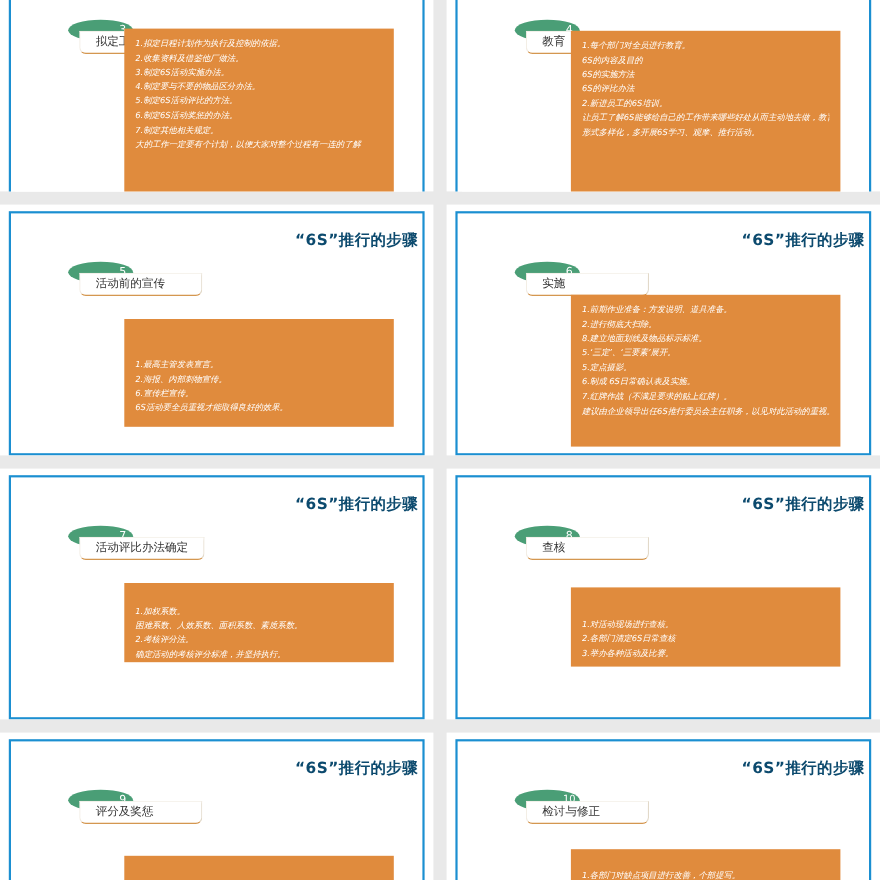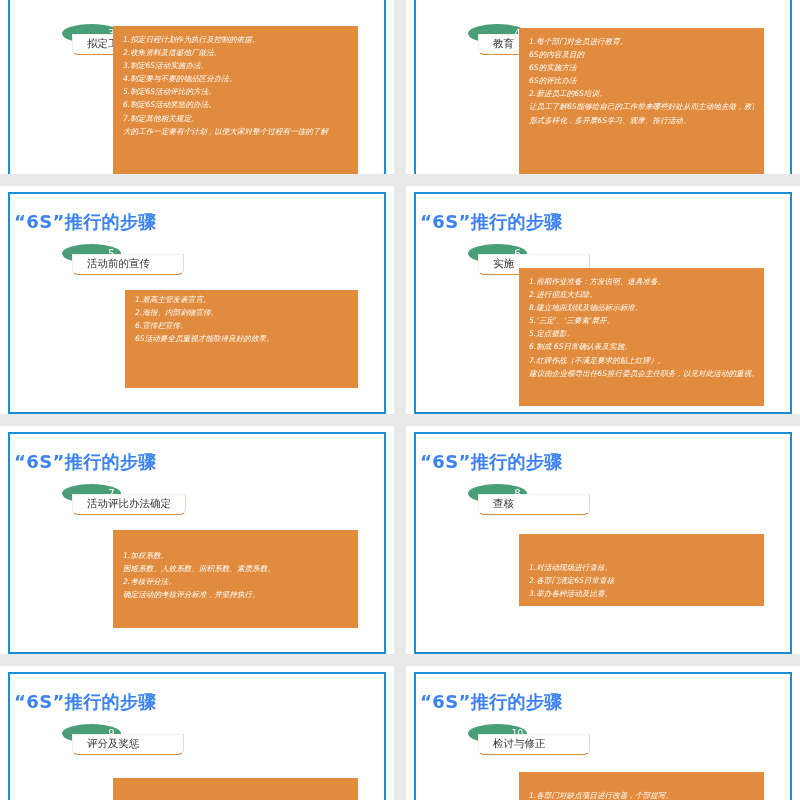--- a/index.html
+++ b/index.html
@@ -38,23 +38,23 @@
     padding:0;
     overflow:hidden;
   }
   .slide-inner{
     position:absolute;
     inset:4px;
     background:#fff;
     overflow:hidden;
   }
   .slide-title{
-    text-align:left;
-    font-size:18px;
-    color:#3b82f6;
+    text-align:right;
+    font-size:14px;
+    color:#0c4a6e;
     font-weight:bold;
     margin-top:12px;
     letter-spacing:.4px;
     font-family:"DejaVu Sans","Liberation Sans",sans-serif;
   }
   .slide-title.hidden-title{visibility:hidden;}
 
   .label-row{
     position:relative;
     margin-left:48px;
@@ -102,23 +102,23 @@
     padding:8px 10px;
     box-sizing:border-box;
     font-family:"DejaVu Sans","Liberation Sans",sans-serif;
     font-style:italic;
   }
   .orange p{margin:0 0 1.5px 0;white-space:nowrap;overflow:hidden;}
 
   
   .ob-3{top:48px;bottom:8px;}
   .ob-4{top:50px;bottom:9px;}
-  .ob-5{top:92px;height:98px;padding-top:4px;margin-left:12px;}
+  .ob-5{top:92px;height:98px;padding-top:36px;}
   .ob-6{top:70px;bottom:2px;}
-  .ob-7{top:92px;height:98px;padding-top:20px;}
+  .ob-7{top:92px;height:72px;padding-top:20px;}
   .ob-8{top:96px;height:72px;padding-top:28px;}
   .ob-9{top:100px;bottom:-30px;padding-top:22px;}
   .ob-10{top:94px;bottom:-30px;padding-top:18px;}
 </style>
 </head>
 <body>
 
 <div class="grid">
 
   <div class="cellwrap row-top">

